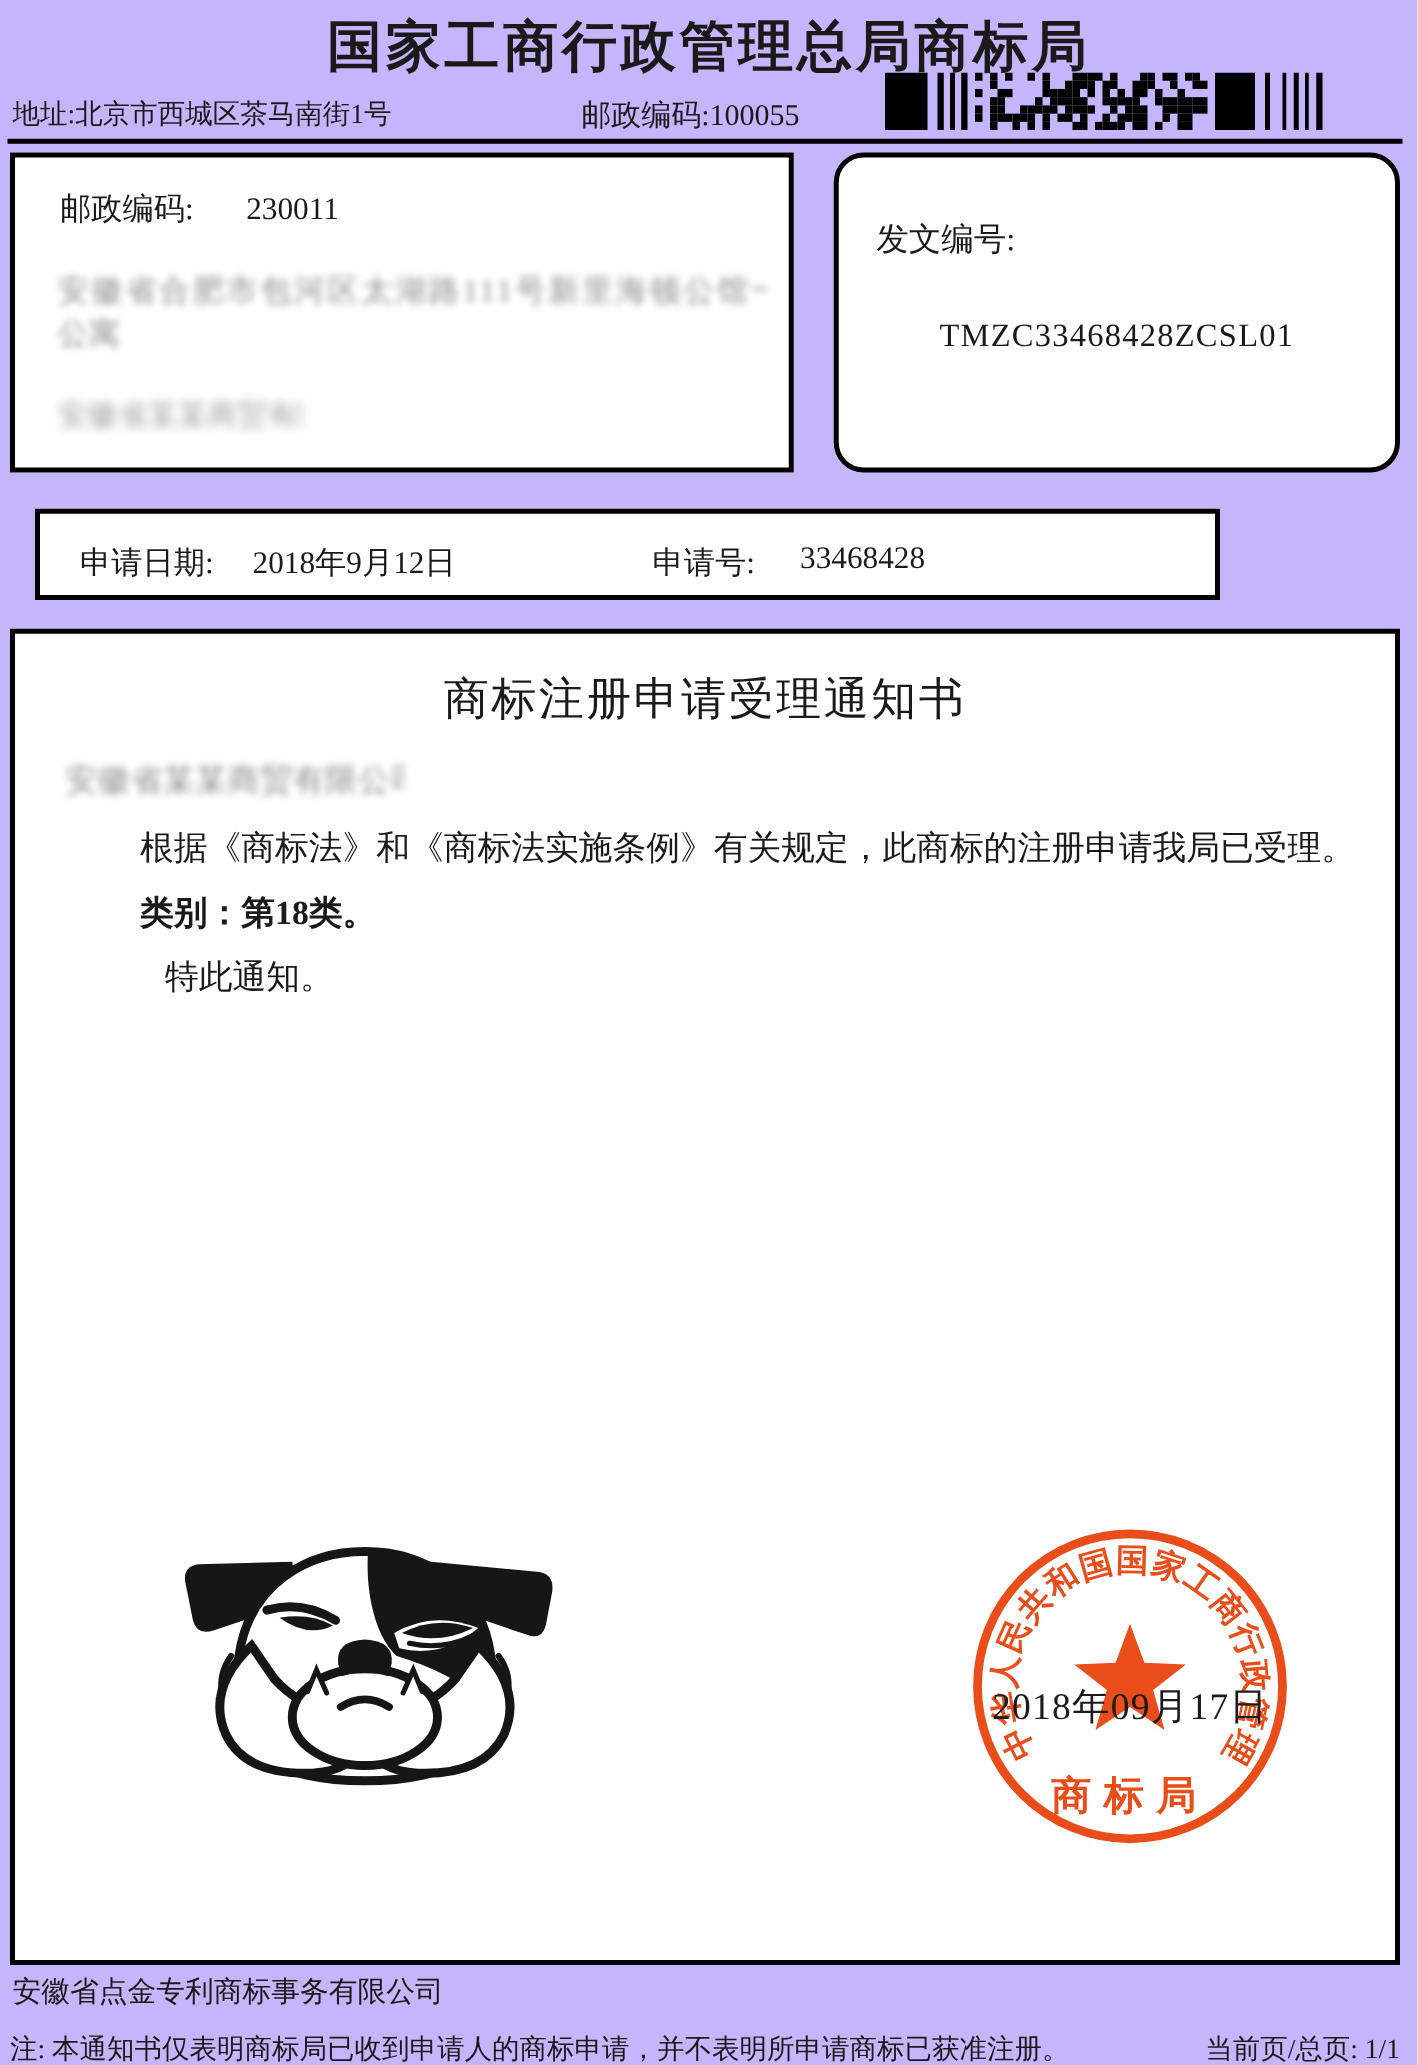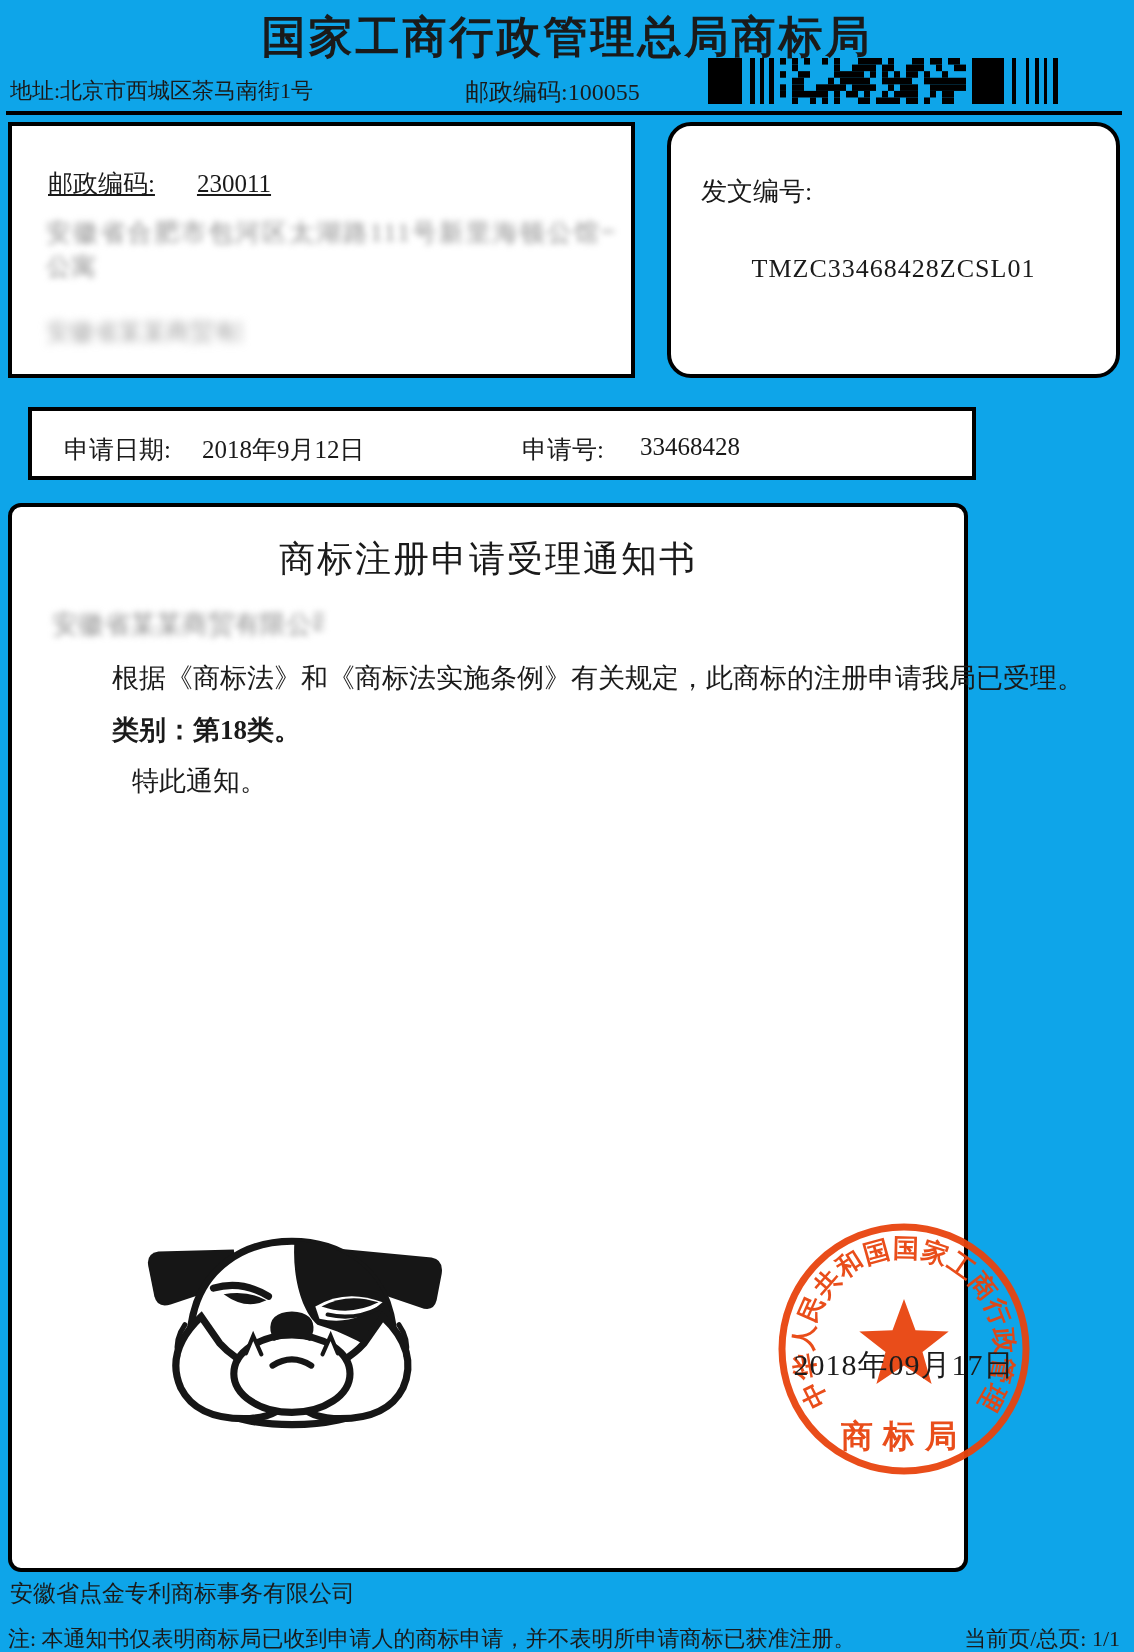--- a/index.html
+++ b/index.html
@@ -1,33 +1,33 @@
 <!DOCTYPE html>
 <html style="--stamp-red: #e8440e;"><head>
 <meta charset="utf-8">
 <style>
   html,body{margin:0;padding:0;background:#ffffff;}
   .page{
-    position:relative;width:1134px;height:1652px;background:#0ea5e9;
+    position:relative;width:1134px;height:1652px;background:#c4b5fd;
     font-family:"Liberation Serif","DejaVu Serif",serif;color:#1a1a1a;overflow:hidden;
   }
   .abs{position:absolute;}
   
   .doc-title{top:8px;left:0;width:100%;text-align:center;font-size:44px;font-weight:bold;letter-spacing:3px;white-space:nowrap;}
   .addr-line{top:76px;left:10px;font-size:22px;}
   .postal-line{top:76px;left:465px;font-size:24px;}
   .barcode{top:58px;left:708px;}
   .top-rule{top:111px;left:6px;width:1116px;height:4px;background:#000;}
   
   .box{border:4px solid #000;background:#fff;box-sizing:border-box;}
   .box-recipient{top:122px;left:8px;width:627px;height:256px;}
   .box-docnum{top:122px;left:667px;width:453px;height:256px;border-radius:24px;}
   .box-meta{top:407px;left:8px;width:948px;height:73px;margin-left:20px;}
-  .box-main{top:503px;left:8px;width:960px;height:1069px;border-radius:13px;}
-  .rc-postal{top:41px;left:36px;font-size:25px;text-decoration:underline;}
+  .box-main{top:503px;left:8px;width:1112px;height:1069px;}
+  .rc-postal{top:24px;left:36px;font-size:25px;}
   .rc-postal .val{margin-left:42px;}
   .blurred{filter:blur(3px);color:#8d8d8d;white-space:nowrap;overflow:hidden;}
   .blur-light{filter:blur(4px);color:#a0a0a0;}
   .rc-blur1{top:90px;left:34px;width:568px;font-size:25px;letter-spacing:2px;}
   .rc-blur1b{top:124px;left:34px;width:52px;font-size:25px;}
   .rc-blur2{top:190px;left:34px;width:195px;font-size:24px;}
   .dn-label{top:48px;left:30px;font-size:26px;}
   .dn-value{top:128px;left:0;width:100%;text-align:center;font-size:26px;letter-spacing:1px;}
   .meta-row{top:22px;left:0;width:100%;font-size:25px;}
   .m-date-label{left:32px;} .m-date-val{left:170px;}

